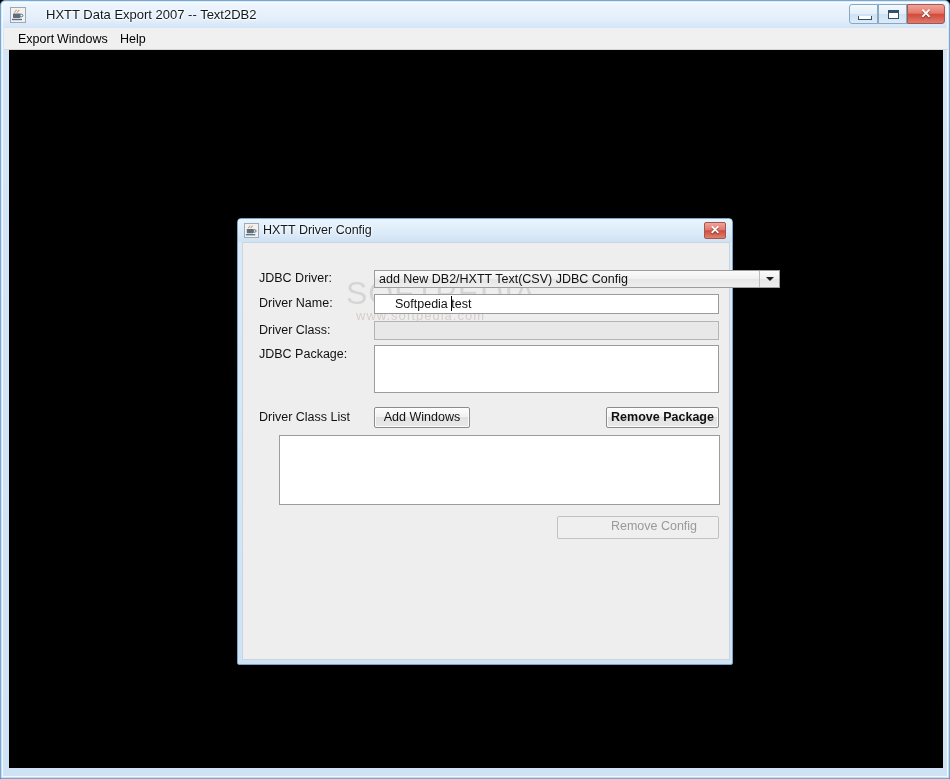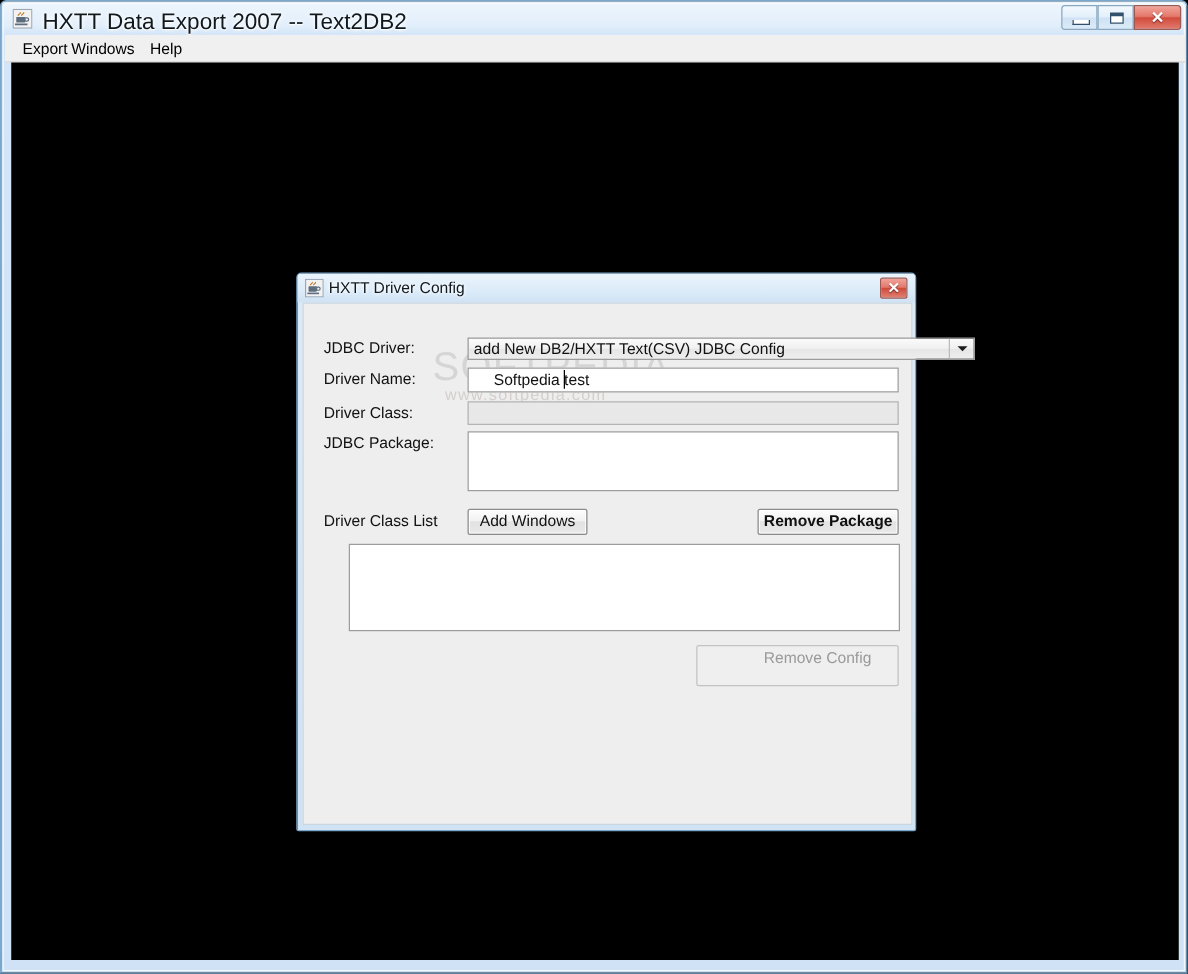--- a/index.html
+++ b/index.html
@@ -43,22 +43,22 @@
     height: 26px;
     box-sizing: border-box;
   }
   #app-icon {
     position: absolute;
     left: 8px; top: 5px;
     width: 16px; height: 16px;
   }
   #app-title {
     position: absolute;
-    left: 32px; top: 5px;
-    font-size: 18px;
+    left: 44px; top: 5px;
+    font-size: 13px;
     color: #10191f;
     white-space: nowrap;
     text-shadow: 0 0 3px #ffffff, 0 0 5px #ffffff, 0 1px 0 #ffffff;
   }
   .winbtn {
     position: absolute;
     top: 2px;
     width: 29px;
     height: 20px;
     box-sizing: border-box;
@@ -336,21 +336,21 @@
     left: 36px;
     top: 273px;
     width: 150px;
     height: 21px;
     line-height: 19px;
   }
   #btn-remove-config {
     left: 314px;
     top: 273px;
     width: 162px;
-    height: 33px;
+    height: 23px;
     line-height: 19px;
     padding-left: 32px;
   }
 
   
   #watermark {
     position: absolute;
     left: 103px;
     top: 32px;
     width: 252px;

